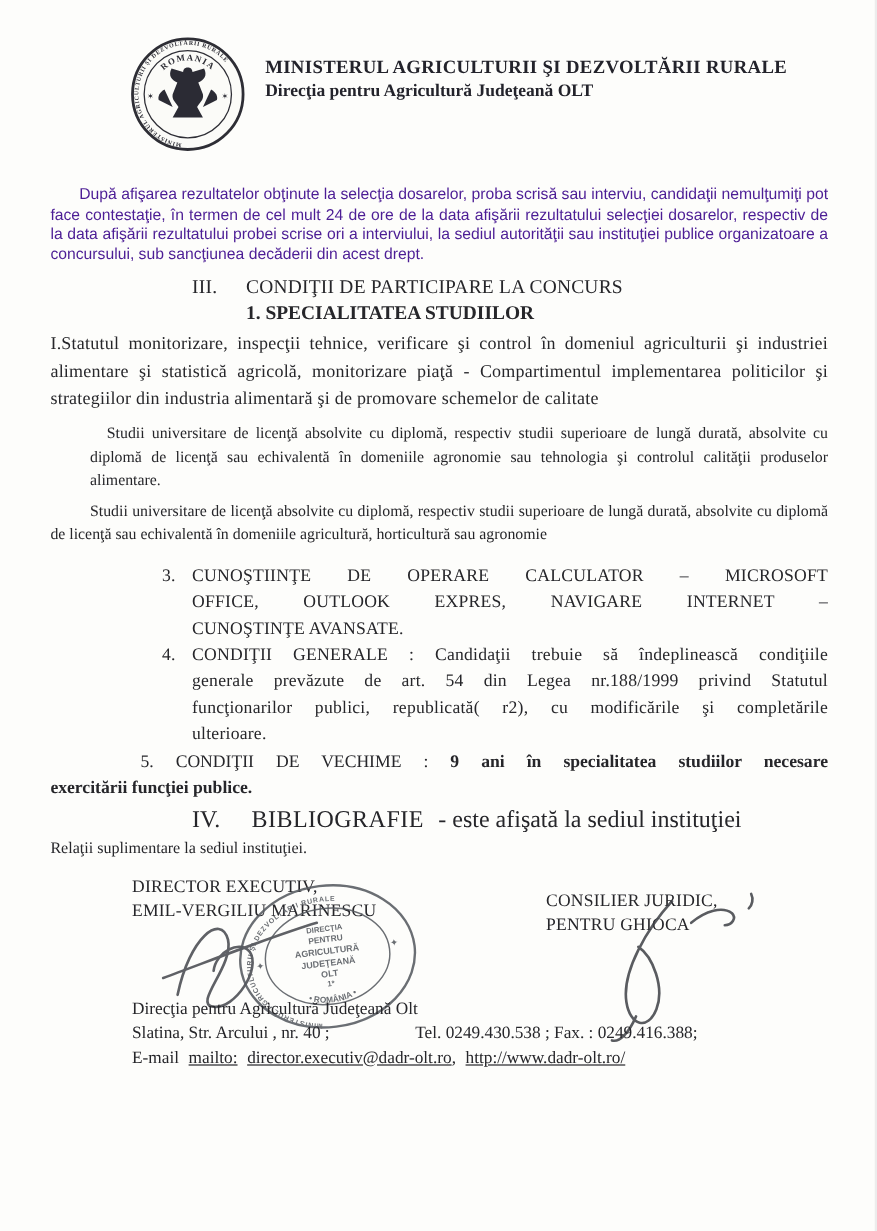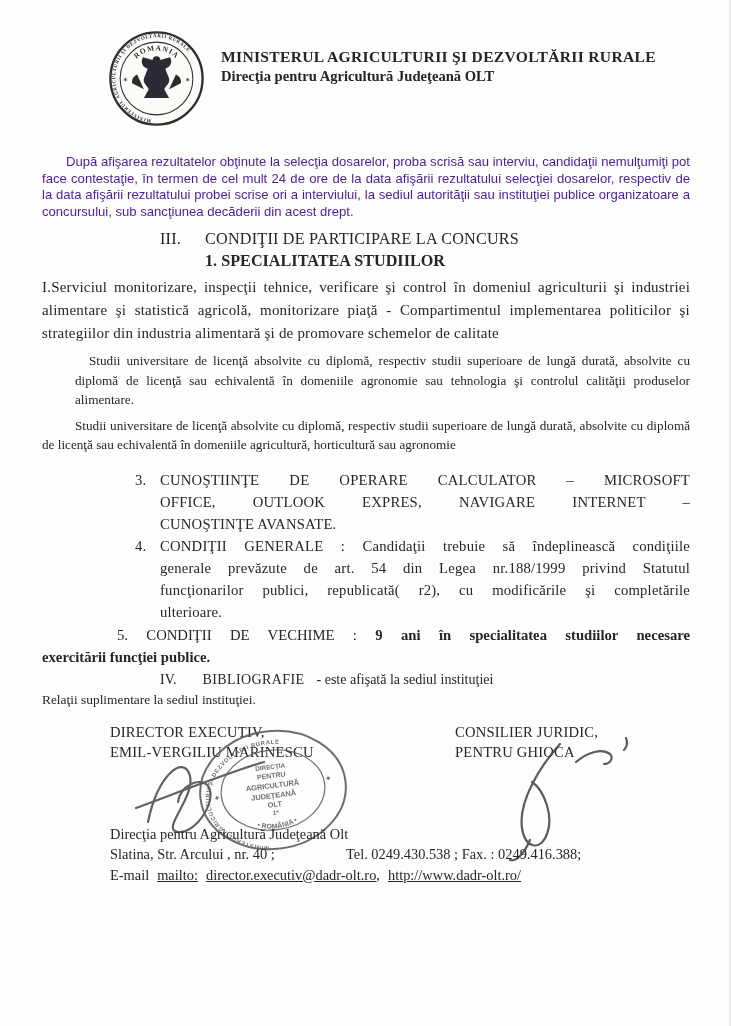--- a/index.html
+++ b/index.html
@@ -38,29 +38,29 @@
   .req.flush{text-indent:33px;}
   
   .items{margin-top:14px;}
   .item{position:relative;padding-left:118px;font-size:14.7px;line-height:22px;letter-spacing:.2px;}
   .item .num{position:absolute;left:93px;top:0;}
   .item .line{display:block;}
   .item .line.stretch{text-align:justify;text-align-last:justify;}
   .item5{font-size:14.7px;line-height:22px;margin-top:1px;}
   .item5 .l1{display:block;padding-left:75px;text-align:justify;text-align-last:justify;}
   .item5 .l2{display:block;font-weight:bold;}
-  .h-iv{margin:4px 0 0 118px;font-size:14px;}
+  .h-iv{margin:4px 0 0 118px;font-size:20px;}
   .h-iv .hnum{margin-right:26px;}
   .h-iv .htitle{margin-right:12px;letter-spacing:.4px;}
   .relatii{font-size:13.4px;margin:4px 0 0 0;}
   
   .sig-row{position:relative;margin:14px 0 0 68px;height:96px;}
   .sig-block{font-size:14.6px;line-height:20px;letter-spacing:.2px;}
   .sig-left{display:inline-block;}
-  .sig-right{position:absolute;left:345px;top:0;}
+  .sig-right{position:absolute;left:345px;top:12px;}
   .stamp-svg{position:absolute;left:83px;top:2px;pointer-events:none;}
   .signat-left{position:absolute;left:22px;top:20px;pointer-events:none;}
   .signat-right{position:absolute;left:350px;top:6px;pointer-events:none;}
   
   .ftr{margin:6px 0 0 68px;font-size:14.4px;line-height:20.5px;position:relative;}
   .ftr .row2 .addr{display:inline-block;min-width:236px;}
   .u{text-decoration:underline;text-align:center;}
   .ftr .gap{display:inline-block;width:8px;}
 </style>
 </head>
@@ -97,21 +97,21 @@
     </div>
   </div>
 
   <p class="intro">După afişarea rezultatelor obţinute la selecţia dosarelor, proba scrisă sau interviu, candidaţii nemulţumiţi pot face contestaţie, în termen de cel mult 24 de ore de la data afişării rezultatului selecţiei dosarelor, respectiv de la data afişării rezultatului probei scrise ori a interviului, la sediul autorităţii sau instituţiei publice organizatoare a concursului, sub sancţiunea decăderii din acest drept.</p>
 
   <div class="h-iii">
     <span class="hnum">III.</span><span>CONDIŢII DE PARTICIPARE LA CONCURS</span>
   </div>
   <div class="h-spec">1. SPECIALITATEA STUDIILOR</div>
 
-  <p class="serv">I.Serviciul monitorizare, inspecţii tehnice, verificare şi control în domeniul agriculturii şi industriei alimentare şi statistică agricolă, monitorizare piaţă - Compartimentul implementarea politicilor şi strategiilor din industria alimentară şi de promovare schemelor de calitate</p>
+  <p class="serv">I.Statutul monitorizare, inspecţii tehnice, verificare şi control în domeniul agriculturii şi industriei alimentare şi statistică agricolă, monitorizare piaţă - Compartimentul implementarea politicilor şi strategiilor din industria alimentară şi de promovare schemelor de calitate</p>
   <p class="req indented">Studii universitare de licenţă absolvite cu diplomă, respectiv studii superioare de lungă durată, absolvite cu diplomă de licenţă sau echivalentă în domeniile agronomie sau tehnologia şi controlul calităţii produselor alimentare.</p>
 
   <p class="req flush">Studii universitare de licenţă absolvite cu diplomă, respectiv studii superioare de lungă durată, absolvite cu diplomă de licenţă sau echivalentă în domeniile agricultură, horticultură sau agronomie</p>
 
   <div class="items">
     <div class="item">
       <span class="num">3.</span>
       <span class="line stretch">CUNOŞTIINŢE DE OPERARE CALCULATOR – MICROSOFT</span>
       <span class="line stretch">OFFICE, OUTLOOK EXPRES, NAVIGARE INTERNET –</span>
       <span class="line">CUNOŞTINŢE AVANSATE.</span>

